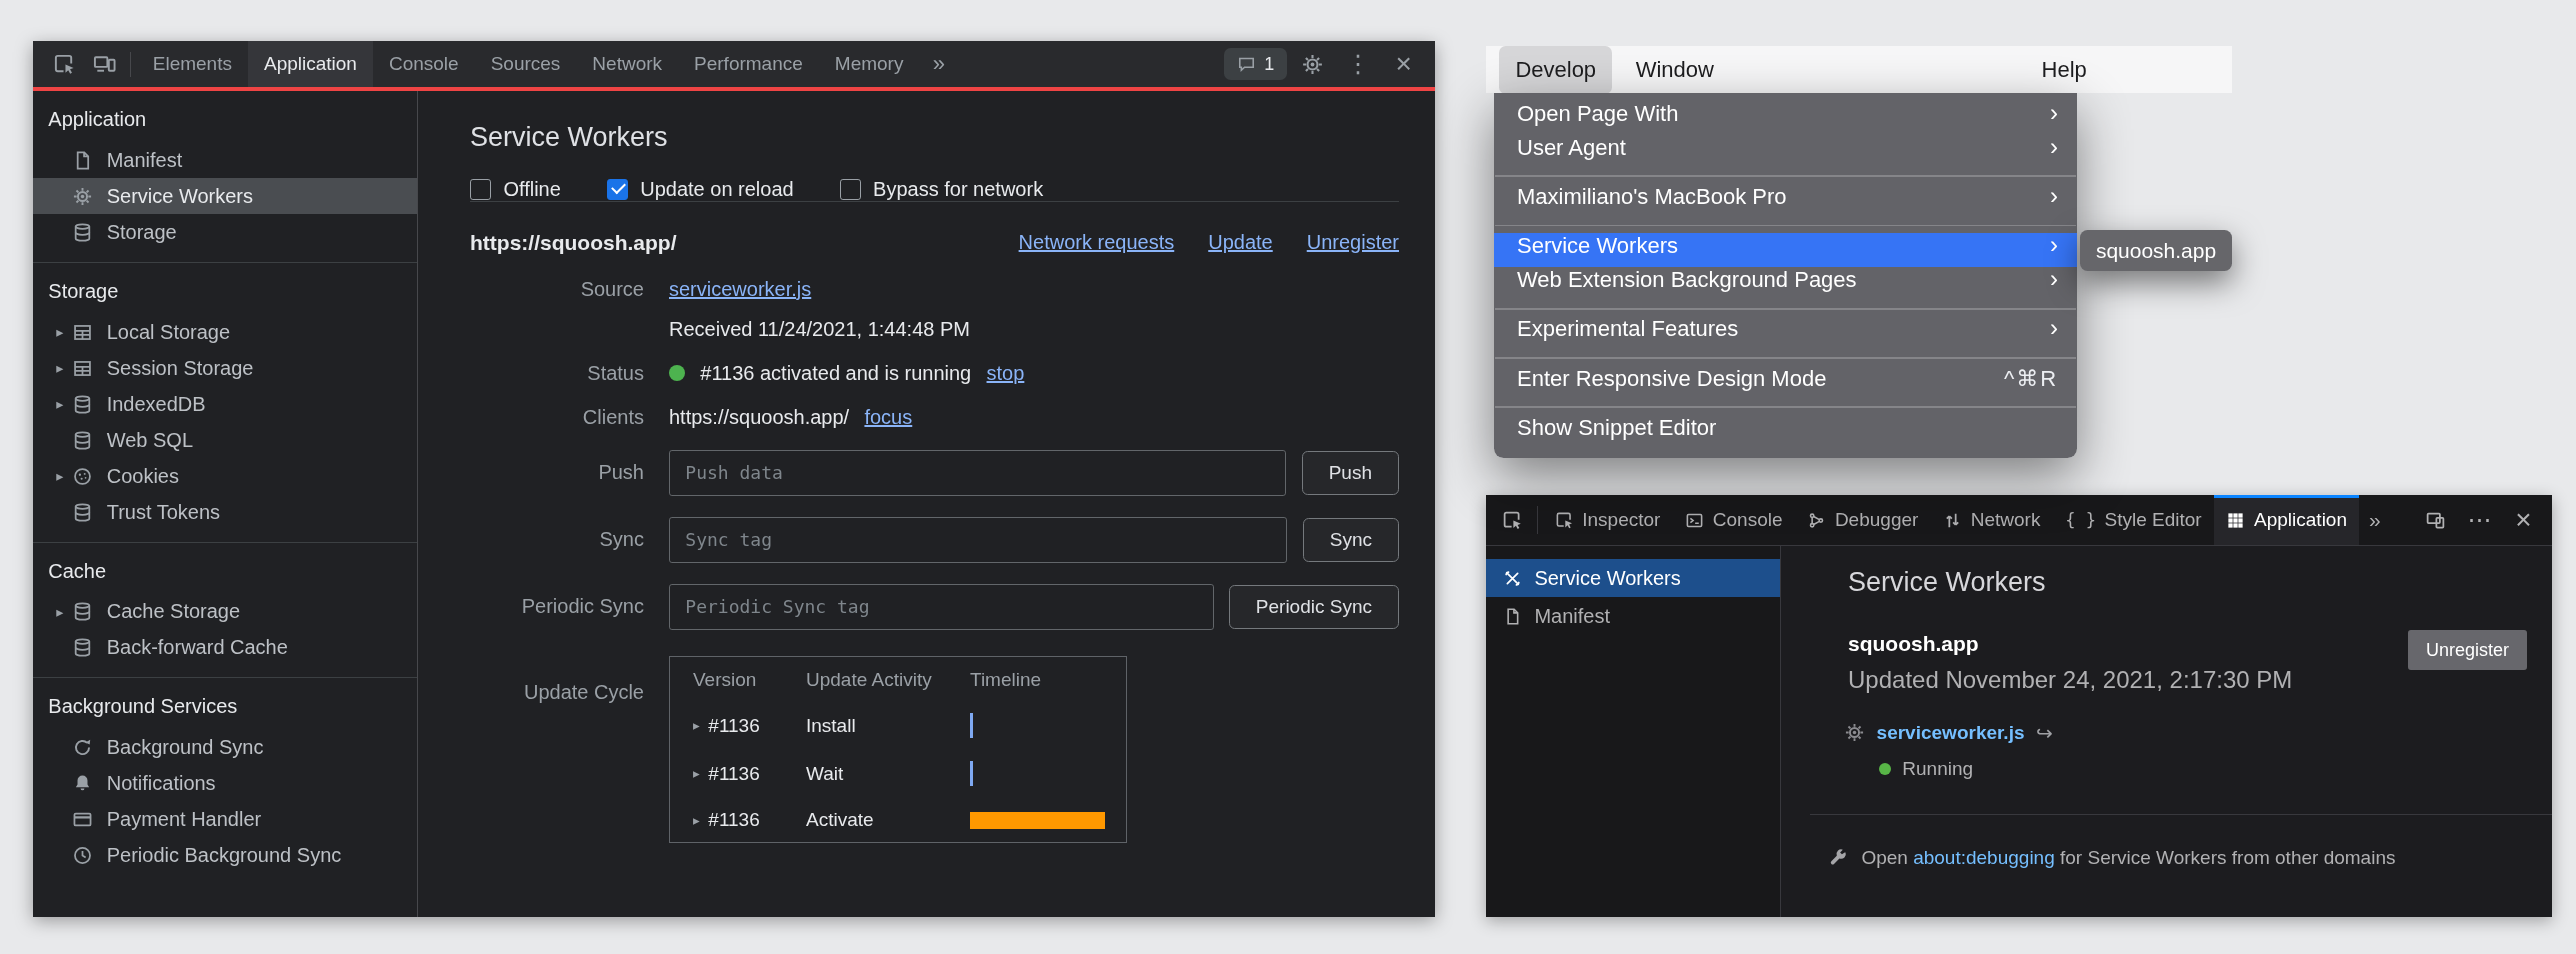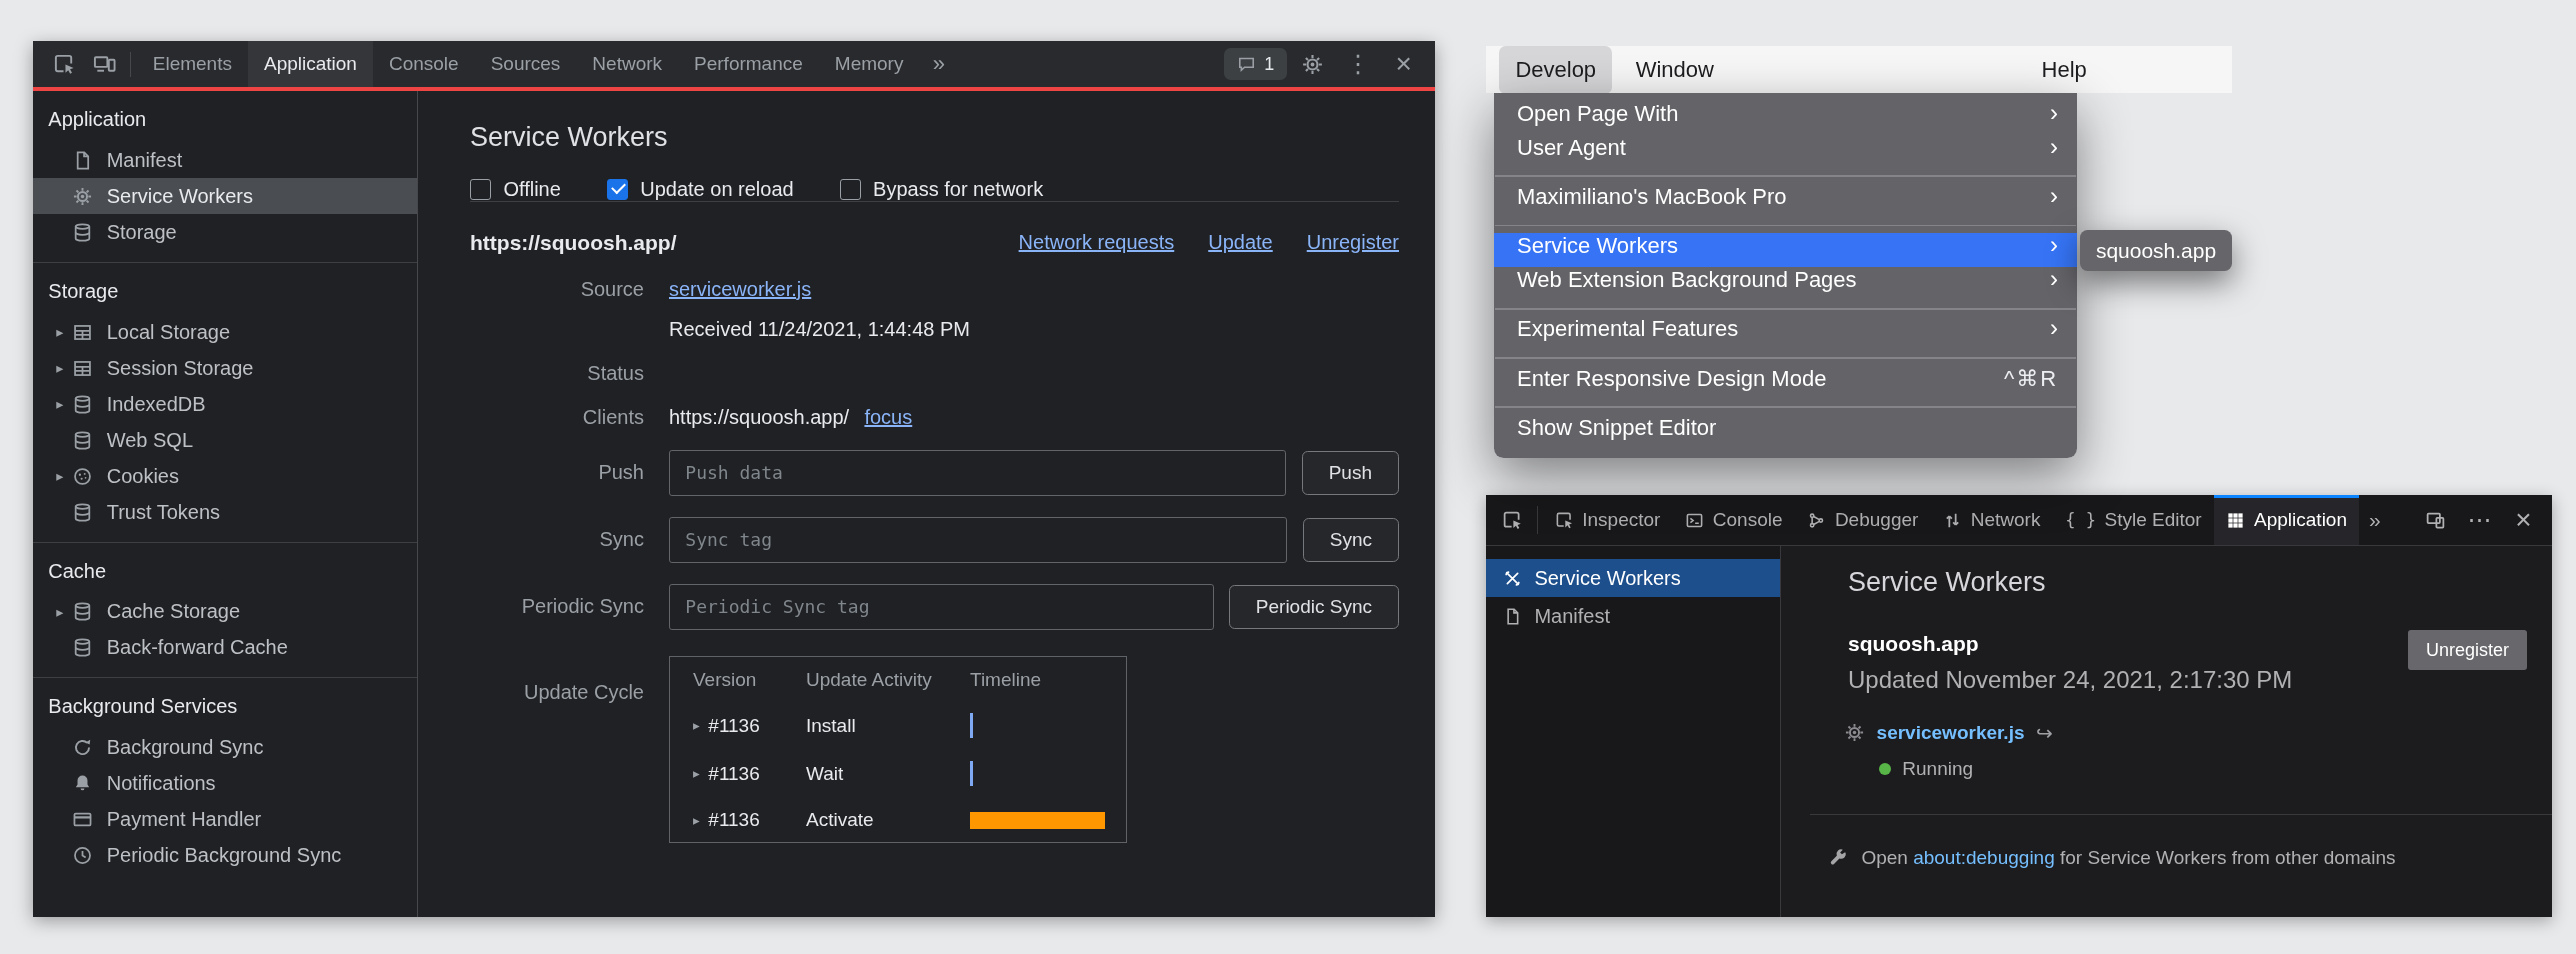--- a/index.html
+++ b/index.html
@@ -459,20 +459,25 @@
               <a class="clink">serviceworker.js</a>
             </span>
         </div>
         <div class="drow">
           <span class="dlabel"></span>
           <span class="dval">Received 11/24/2021, 1:44:48 PM</span>
         </div>
 
         <div class="drow tall">
           <span class="dlabel">Status</span>
+          <span class="dval">
+            <span class="dotg"></span>
+            <span>#1136 activated and is running</span>
+            <a class="clink">stop</a>
+          </span>
         </div>
 
         <div class="drow tall">
           <span class="dlabel">Clients</span>
           <span class="dval">
             <span>https://squoosh.app/</span>
             <a class="clink">focus</a>
           </span>
         </div>
 

